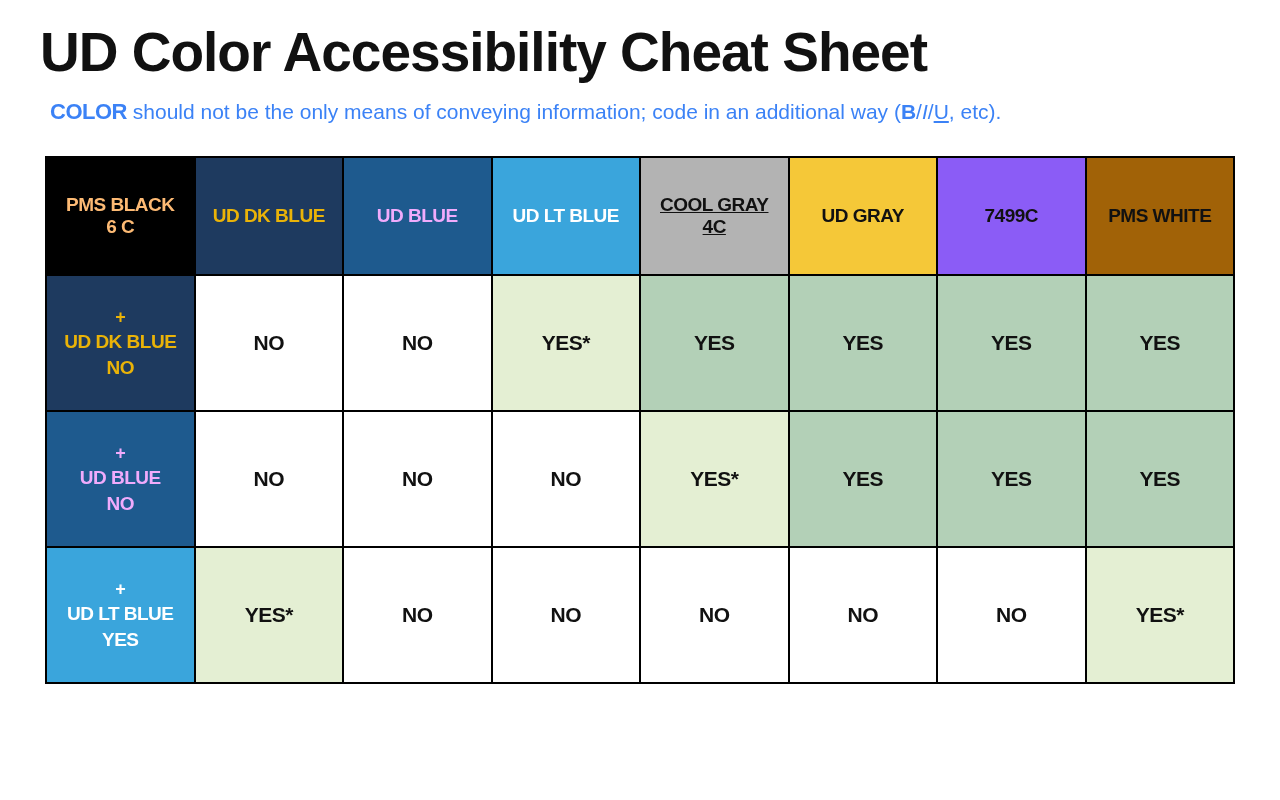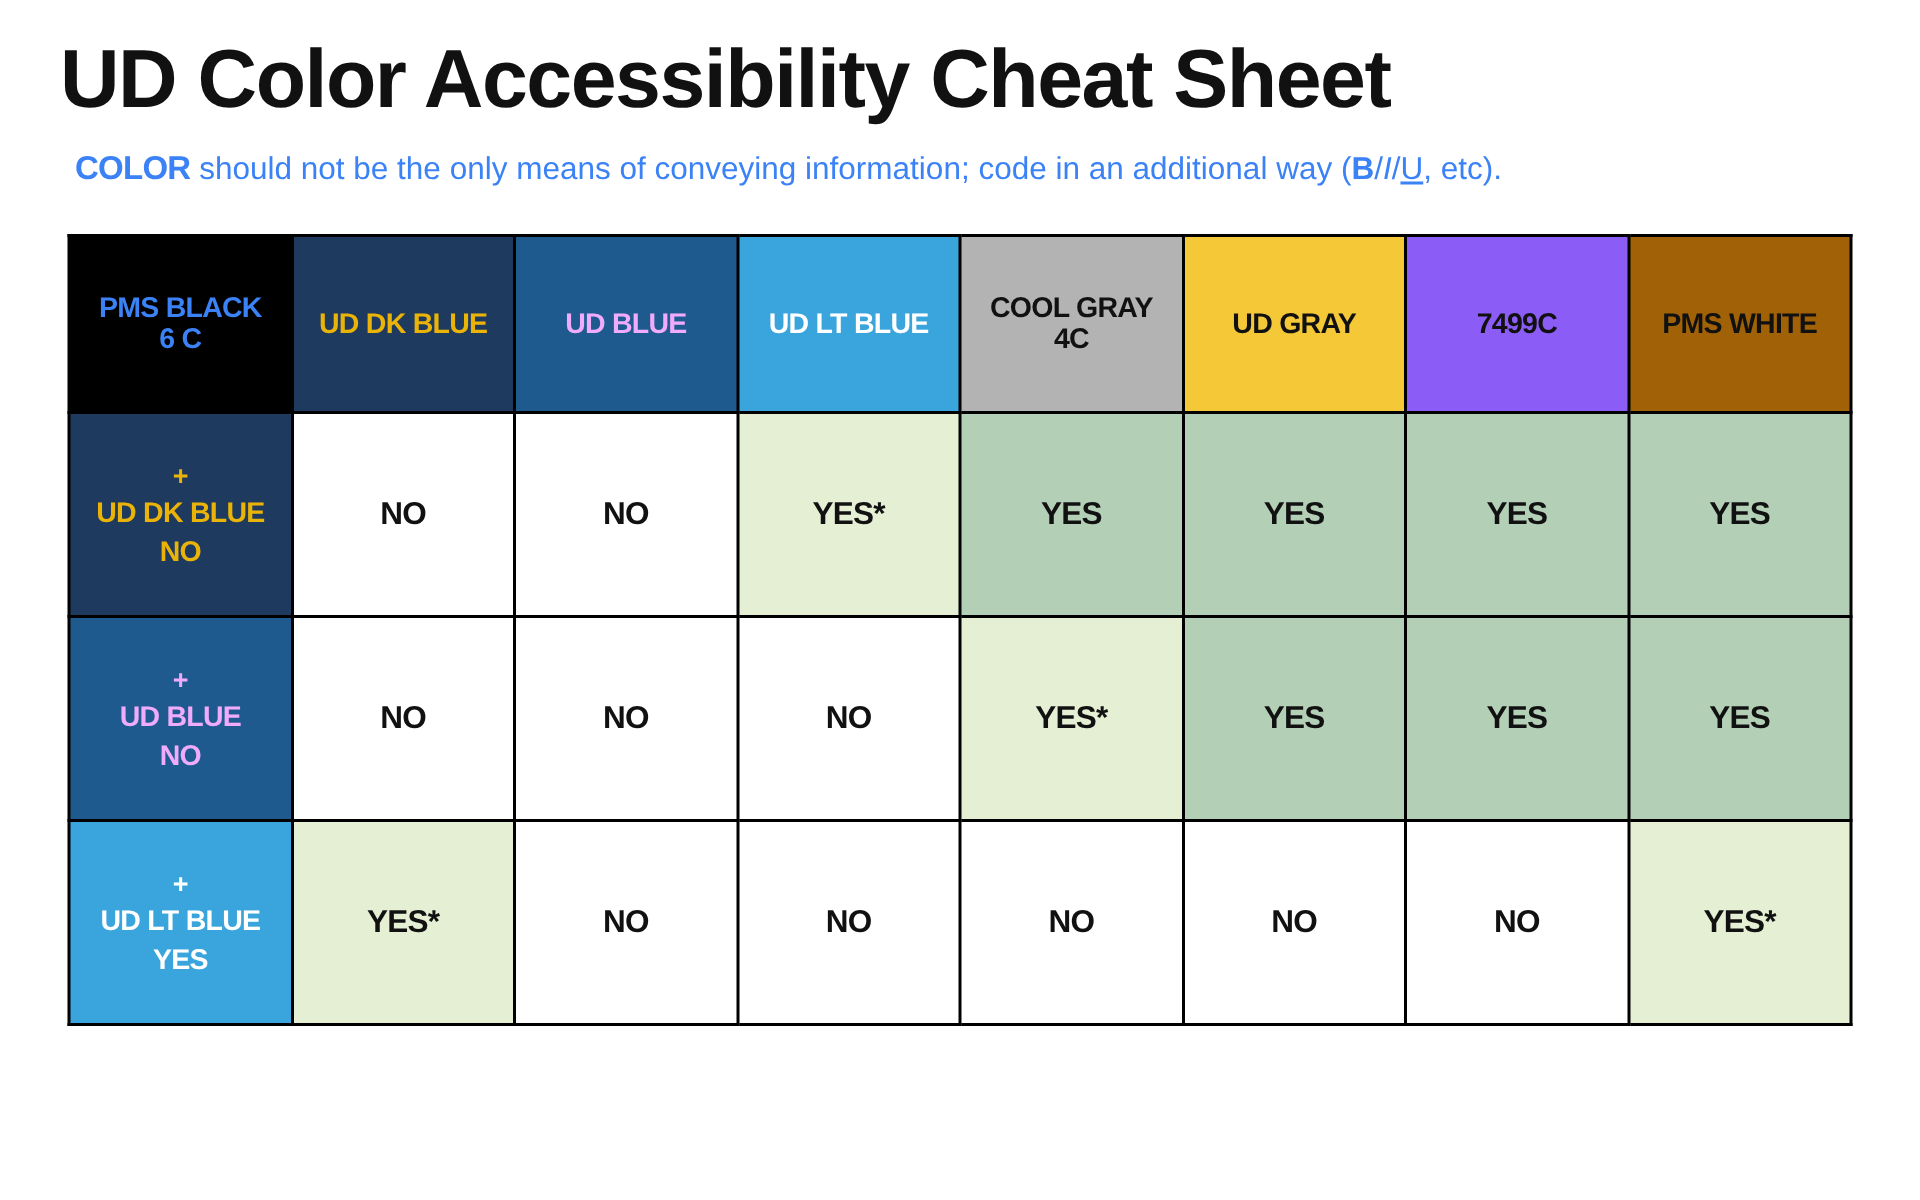--- a/index.html
+++ b/index.html
@@ -83,25 +83,25 @@
   
   .cell {
     font-family: "Arial Black", "Impact", sans-serif;
     font-weight: 900;
     font-stretch: condensed;
     font-size: 21px;
     letter-spacing: -0.5px;
     color: #111;
   }
   
-  .bg-black   { background: #000000; color:#3b82f6;margin-top:48px; }
+  .bg-black   { background: #000000; color:#fdba74;margin-top:48px; }
   .bg-dkblue  { background: #1e3a5f; color:#eab308; }
   .bg-blue    { background: #1e5a8e; color:#f0abfc; }
   .bg-ltblue  { background: #3aa5dc; color:#fff; }
-  .bg-gray    { background: #b3b3b3; color:#111; }
+  .bg-gray    { background: #b3b3b3; color:#111;text-decoration:underline; }
   .bg-gold    { background: #f5c838; color:#111; }
   .bg-cream   { background: #8b5cf6; color:#111; }
   .bg-white   { background: #a16207; color:#111; } 
 
   .v-no    { background: #ffffff; }
   .v-yesstar { background: #e4efd3; }
   .v-yes   { background: #b3d0b7; }
 
   
 </style>

